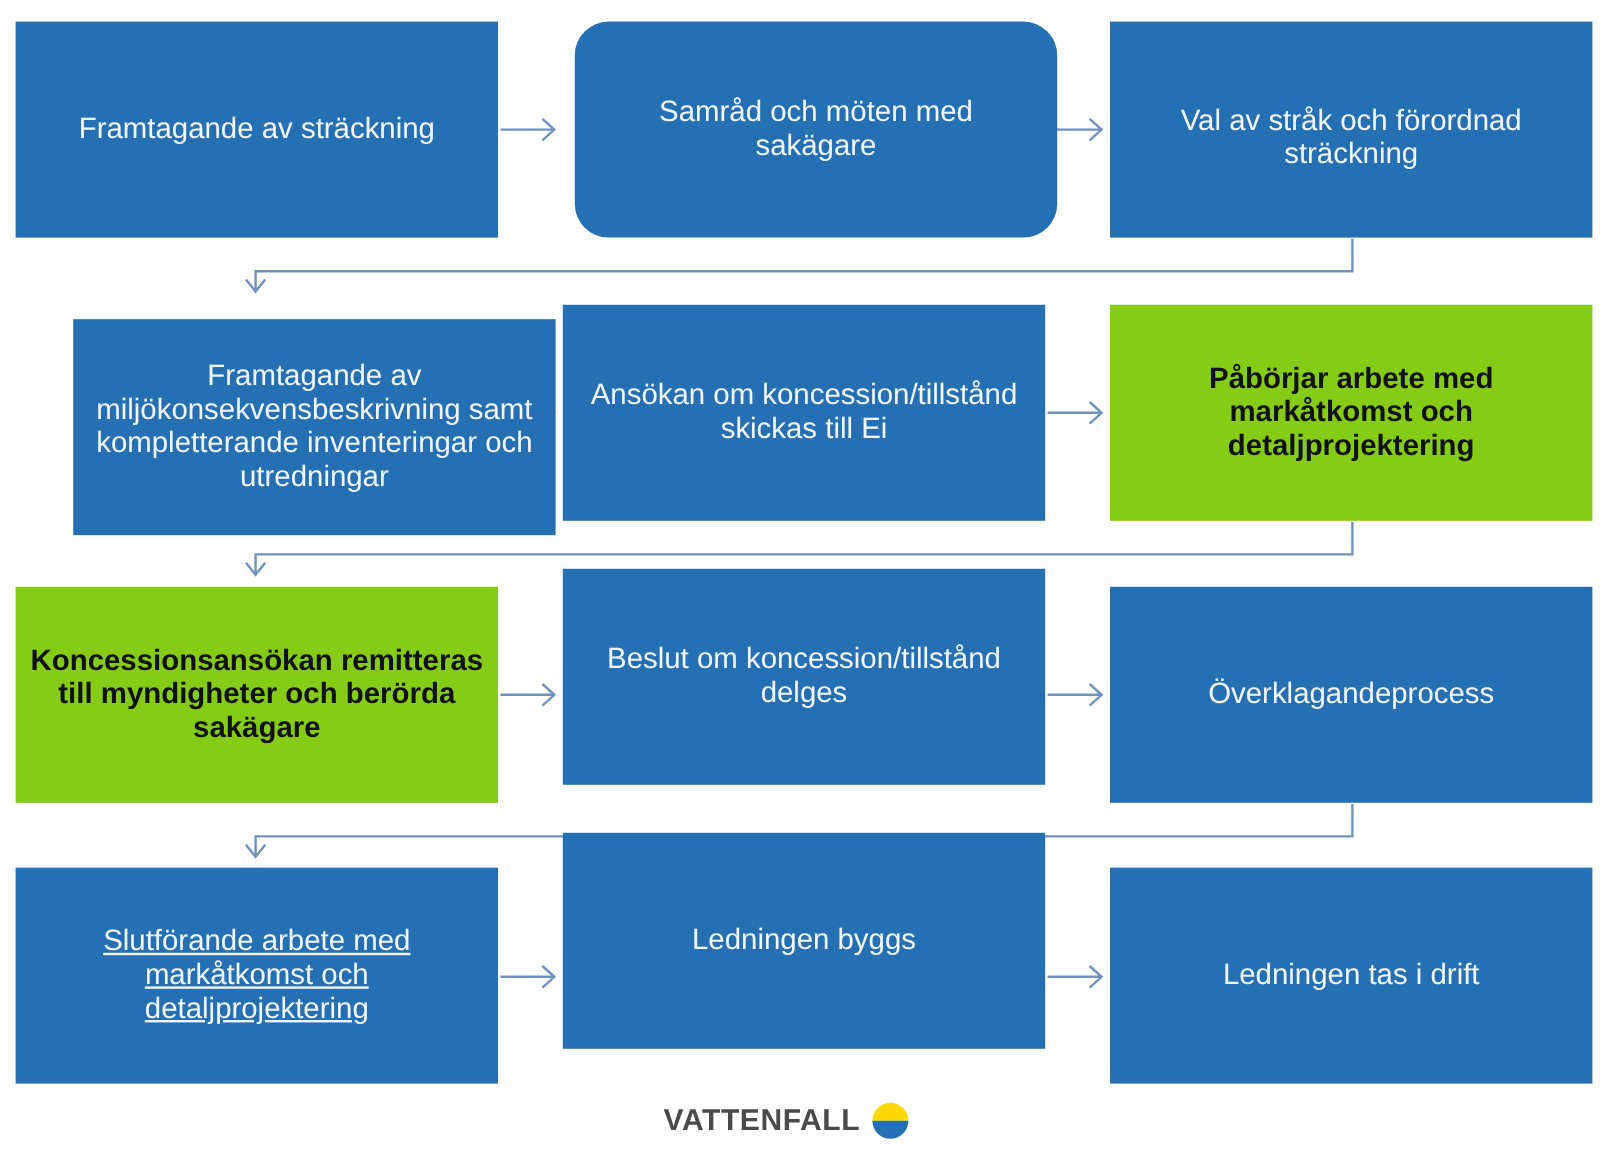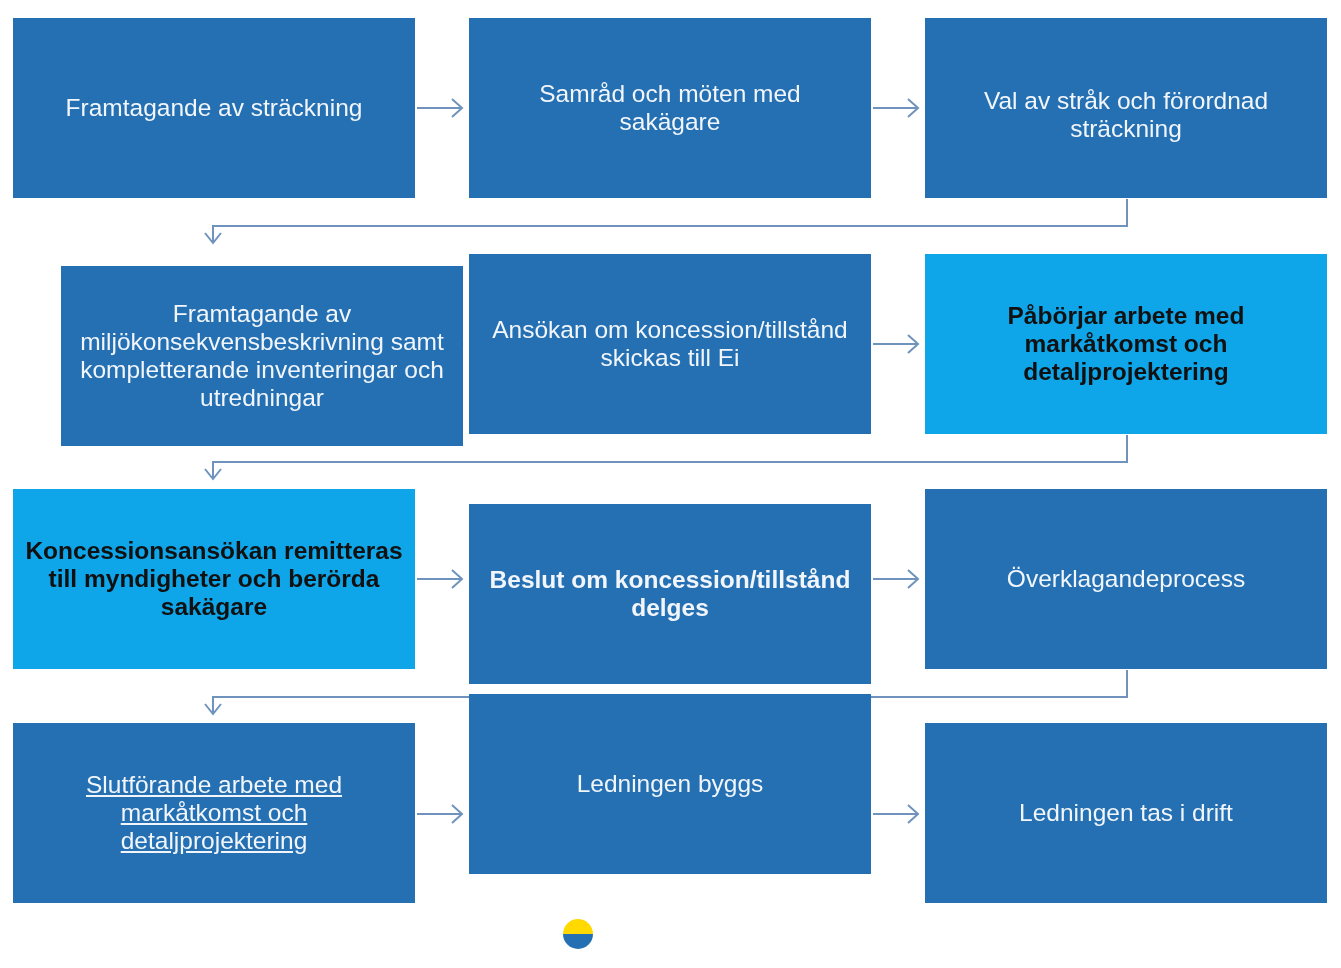--- a/index.html
+++ b/index.html
@@ -1,18 +1,18 @@
 <!DOCTYPE html>
 <html><head>
 <meta charset="utf-8">
 <style>
   html, body { margin:0; padding:0; background:#ffffff; }
   body { width:1341px; height:968px; position:relative; overflow:hidden; font-family:"Liberation Sans", sans-serif; }
   .box { position:absolute; width:402px; height:180px; display:flex; align-items:center; justify-content:center; text-align:center; box-sizing:border-box; padding:0 18px; font-size:24.5px; line-height:28px; color:#f2f6fb; background:#2470b3; }
-  .box.yellow { background:#0ea5e9; color:#111111; font-weight:bold; }
+  .box.yellow { background:#84cc16; color:#111111; font-weight:bold; }
   .box span { display:block; }
   svg.conn { position:absolute; left:0; top:0; width:1341px; height:968px; pointer-events:none; }
   .logo { position:absolute; left:553px; top:918px; display:flex; align-items:center; }
   .logo-text { font-size:25px; font-weight:bold; color:#4a4a4a; letter-spacing:0.5px; line-height:32px; }
   .logo-circle { margin-left:9px; width:32px; height:32px; }
 </style>
 </head>
 <body>
 
 <svg class="conn" viewBox="0 0 1341 968">
@@ -34,55 +34,56 @@
     <path d="M1127 670 V697 H213 V714 M205 704 L213 714 L221 704"></path>
 
     <path d="M417 814 H462 M452 805 L462 814 L452 823"></path>
     <path d="M873 814 H918 M908 805 L918 814 L908 823"></path>
   </g>
 </svg>
 
 <div class="box" style="left:13px;top:18px;text-align:right;">
     <span>Framtagande av sträckning</span>
   </div>
-<div class="box" style="left:469px;top:18px;">
+<div class="box" style="left:479px;top:18px;border-radius:28px;">
     <span style="padding:0 40px;">Samråd och möten med sakägare</span>
   </div>
 <div class="box" style="left:925px;top:18px;">
     <span style="padding:0 16px;margin-top:13px;">Val av stråk och förordnad sträckning</span>
   </div>
 
 <div class="box" style="left:13px;top:266px;padding:0 14px;margin-left:48px;">
     <span>Framtagande av miljökonsekvensbeskrivning samt kompletterande inventeringar och utredningar</span>
   </div>
 <div class="box" style="left:469px;top:254px;padding:0 12px;align-items:center;">
     <span>Ansökan om koncession/tillstånd skickas till Ei</span>
   </div>
 <div class="box yellow" style="left:925px;top:254px;">
     <span style="padding:0 40px;">Påbörjar arbete med markåtkomst och detaljprojektering</span>
   </div>
 
 <div class="box yellow" style="left:13px;top:489px;padding:0 8px;">
     <span>Koncessionsansökan remitteras till myndigheter och berörda sakägare</span>
   </div>
-<div class="box" style="left:469px;top:504px;font-weight:bold;">
+<div class="box" style="left:469px;top:474px;">
     <span>Beslut om koncession/tillstånd delges</span>
   </div>
 <div class="box" style="left:925px;top:489px;text-align:center;">
     <span>Överklagandeprocess</span>
   </div>
 
 <div class="box" style="left:13px;top:723px;text-decoration:underline;">
     <span style="padding:0 40px;">Slutförande arbete med markåtkomst och detaljprojektering</span>
   </div>
 <div class="box" style="left:469px;top:694px;">
     <span>Ledningen byggs</span>
   </div>
 <div class="box" style="left:925px;top:723px;">
     <span>Ledningen tas i drift</span>
   </div>
 
 <div class="logo">
+  <span class="logo-text">VATTENFALL</span>
   <svg class="logo-circle" viewBox="0 0 32 32">
     <path d="M1 16 A15 15 0 0 1 31 16 Z" fill="#ffd900"></path>
     <path d="M1 16 A15 15 0 0 0 31 16 Z" fill="#2470b3"></path>
   </svg>
 </div>
 
 </body></html>

